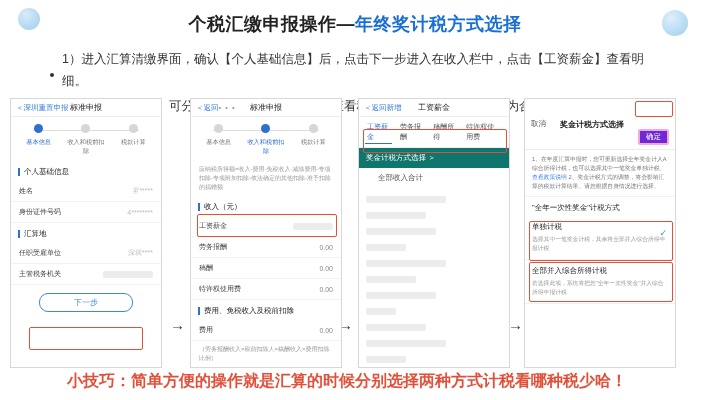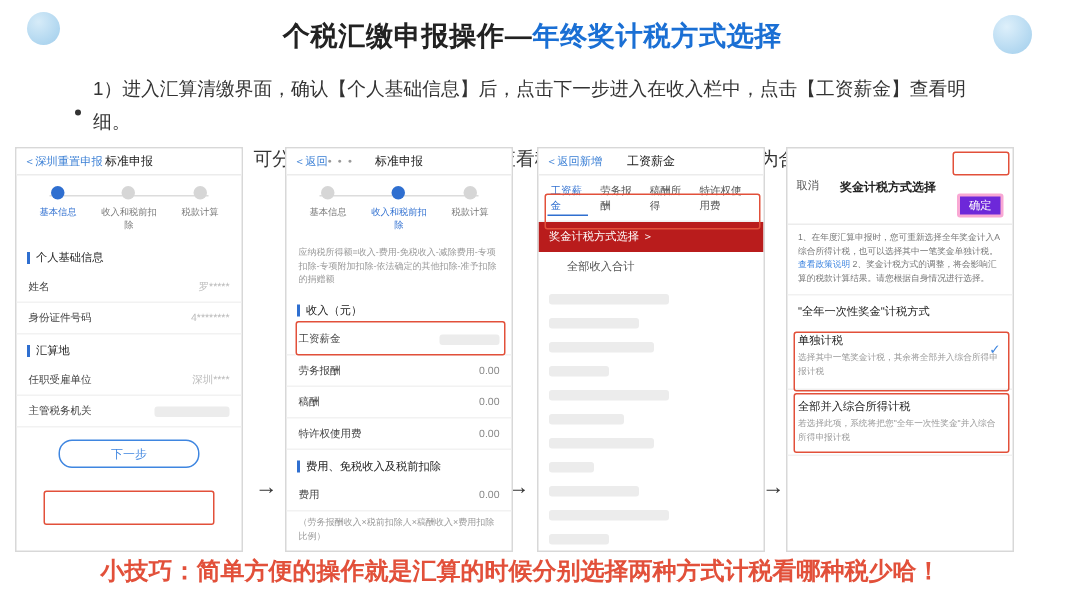--- a/index.html
+++ b/index.html
@@ -67,21 +67,21 @@
   .note{font-size:6px;color:#9a9a9a;padding:4px 8px;line-height:9px;}
 
   .ghost{background:#ececec;border-radius:2px;height:7px;}
   .ghost.w30{width:30px;} .ghost.w40{width:40px;} .ghost.w50{width:50px;}
   .ghost.w60{width:60px;} .ghost.w70{width:70px;} .ghost.w80{width:80px;}
 
   .btn-next{margin:8px auto 0;width:92px;height:17px;border:1px solid #3f86e0;border-radius:9px;
     color:#3f86e0;font-size:8px;display:flex;align-items:center;justify-content:center;background:#fff;}
   .redbox{position:absolute;border:1.2px solid #e2503a;border-radius:2px;pointer-events:none;}
 
-  .blueblk{background:#b91c1c;color:#fff;font-size:7.5px;padding:5px 7px;display:flex;
+  .blueblk{background:#0f766e;color:#fff;font-size:7.5px;padding:5px 7px;display:flex;
     align-items:center;justify-content:space-between;}
   .grayline{font-size:7.5px;color:#555;padding:5px 7px;margin-left:12px;}
 
   .p3 .body{padding:8px 7px;}
   .p3 .body .ghost{margin-bottom:9px;}
 
   .p4hdr{display:flex;align-items:center;justify-content:space-between;padding:4px 6px;
     font-size:8px;border-bottom:1px solid #ececec;}
   .p4hdr .mid{font-weight:bold;color:#222;font-size:8px;}
   .confirm{border:2px solid #f9a8d4;color:#fff;background:#6d28d9;border-radius:2px;

